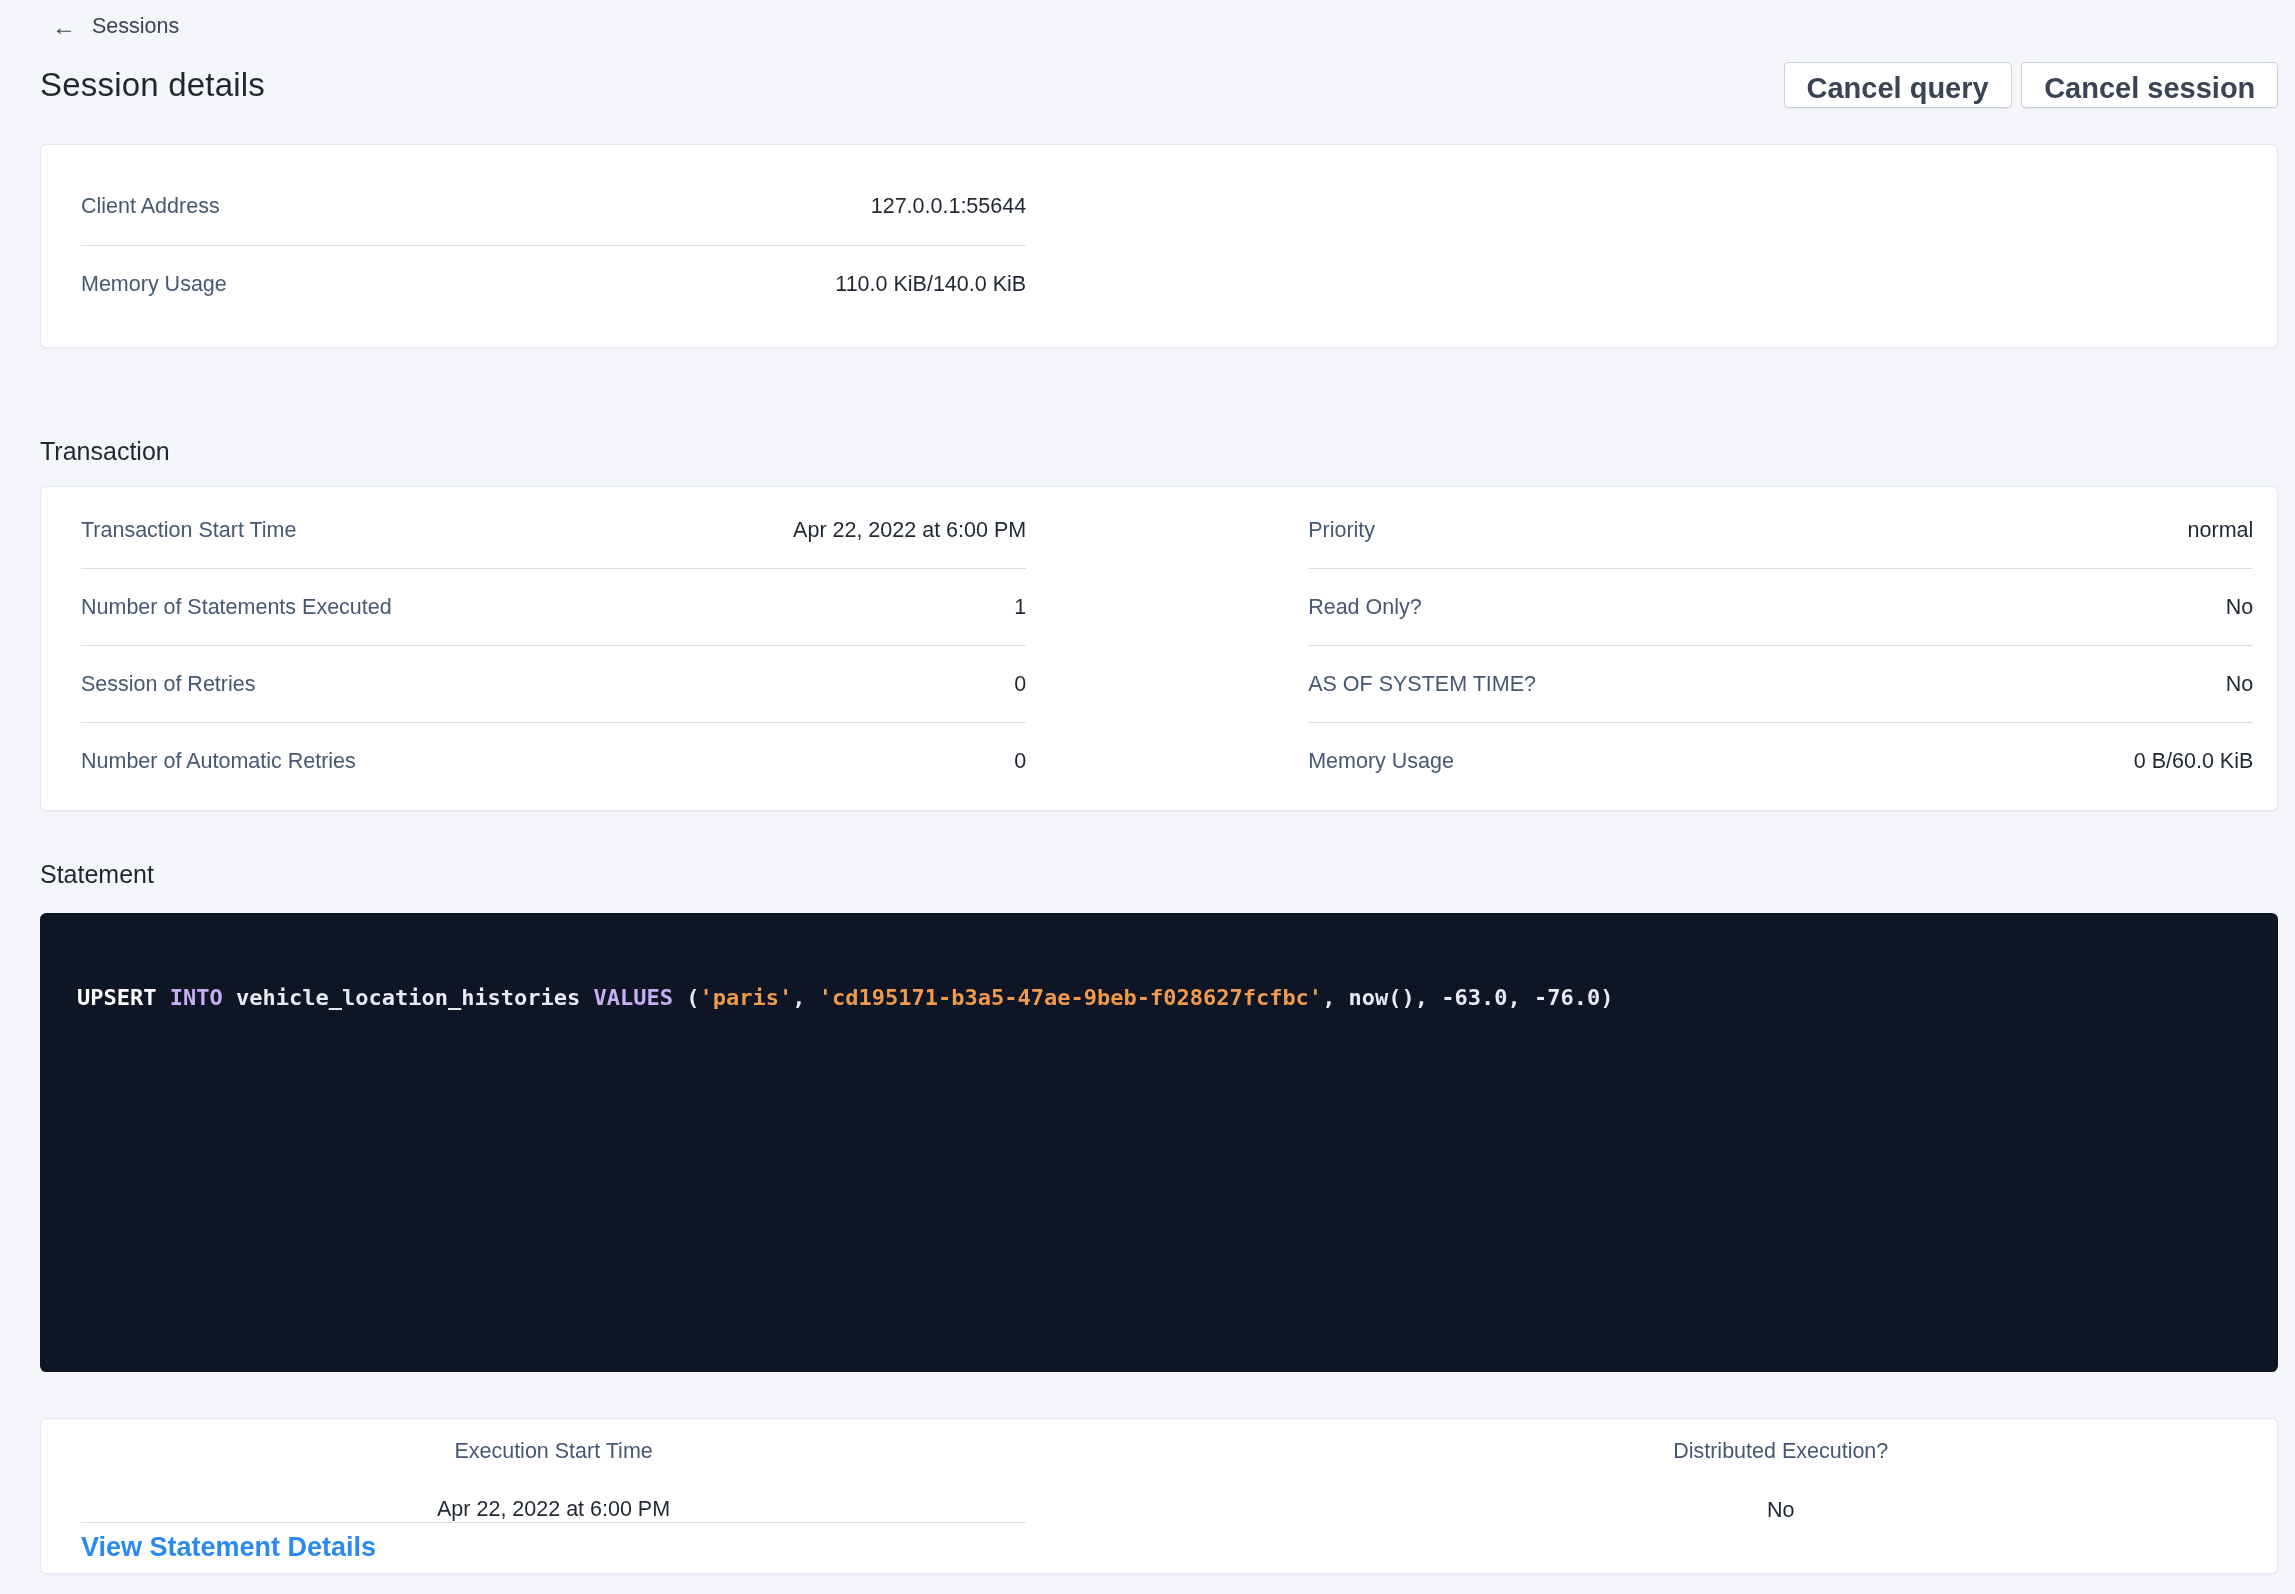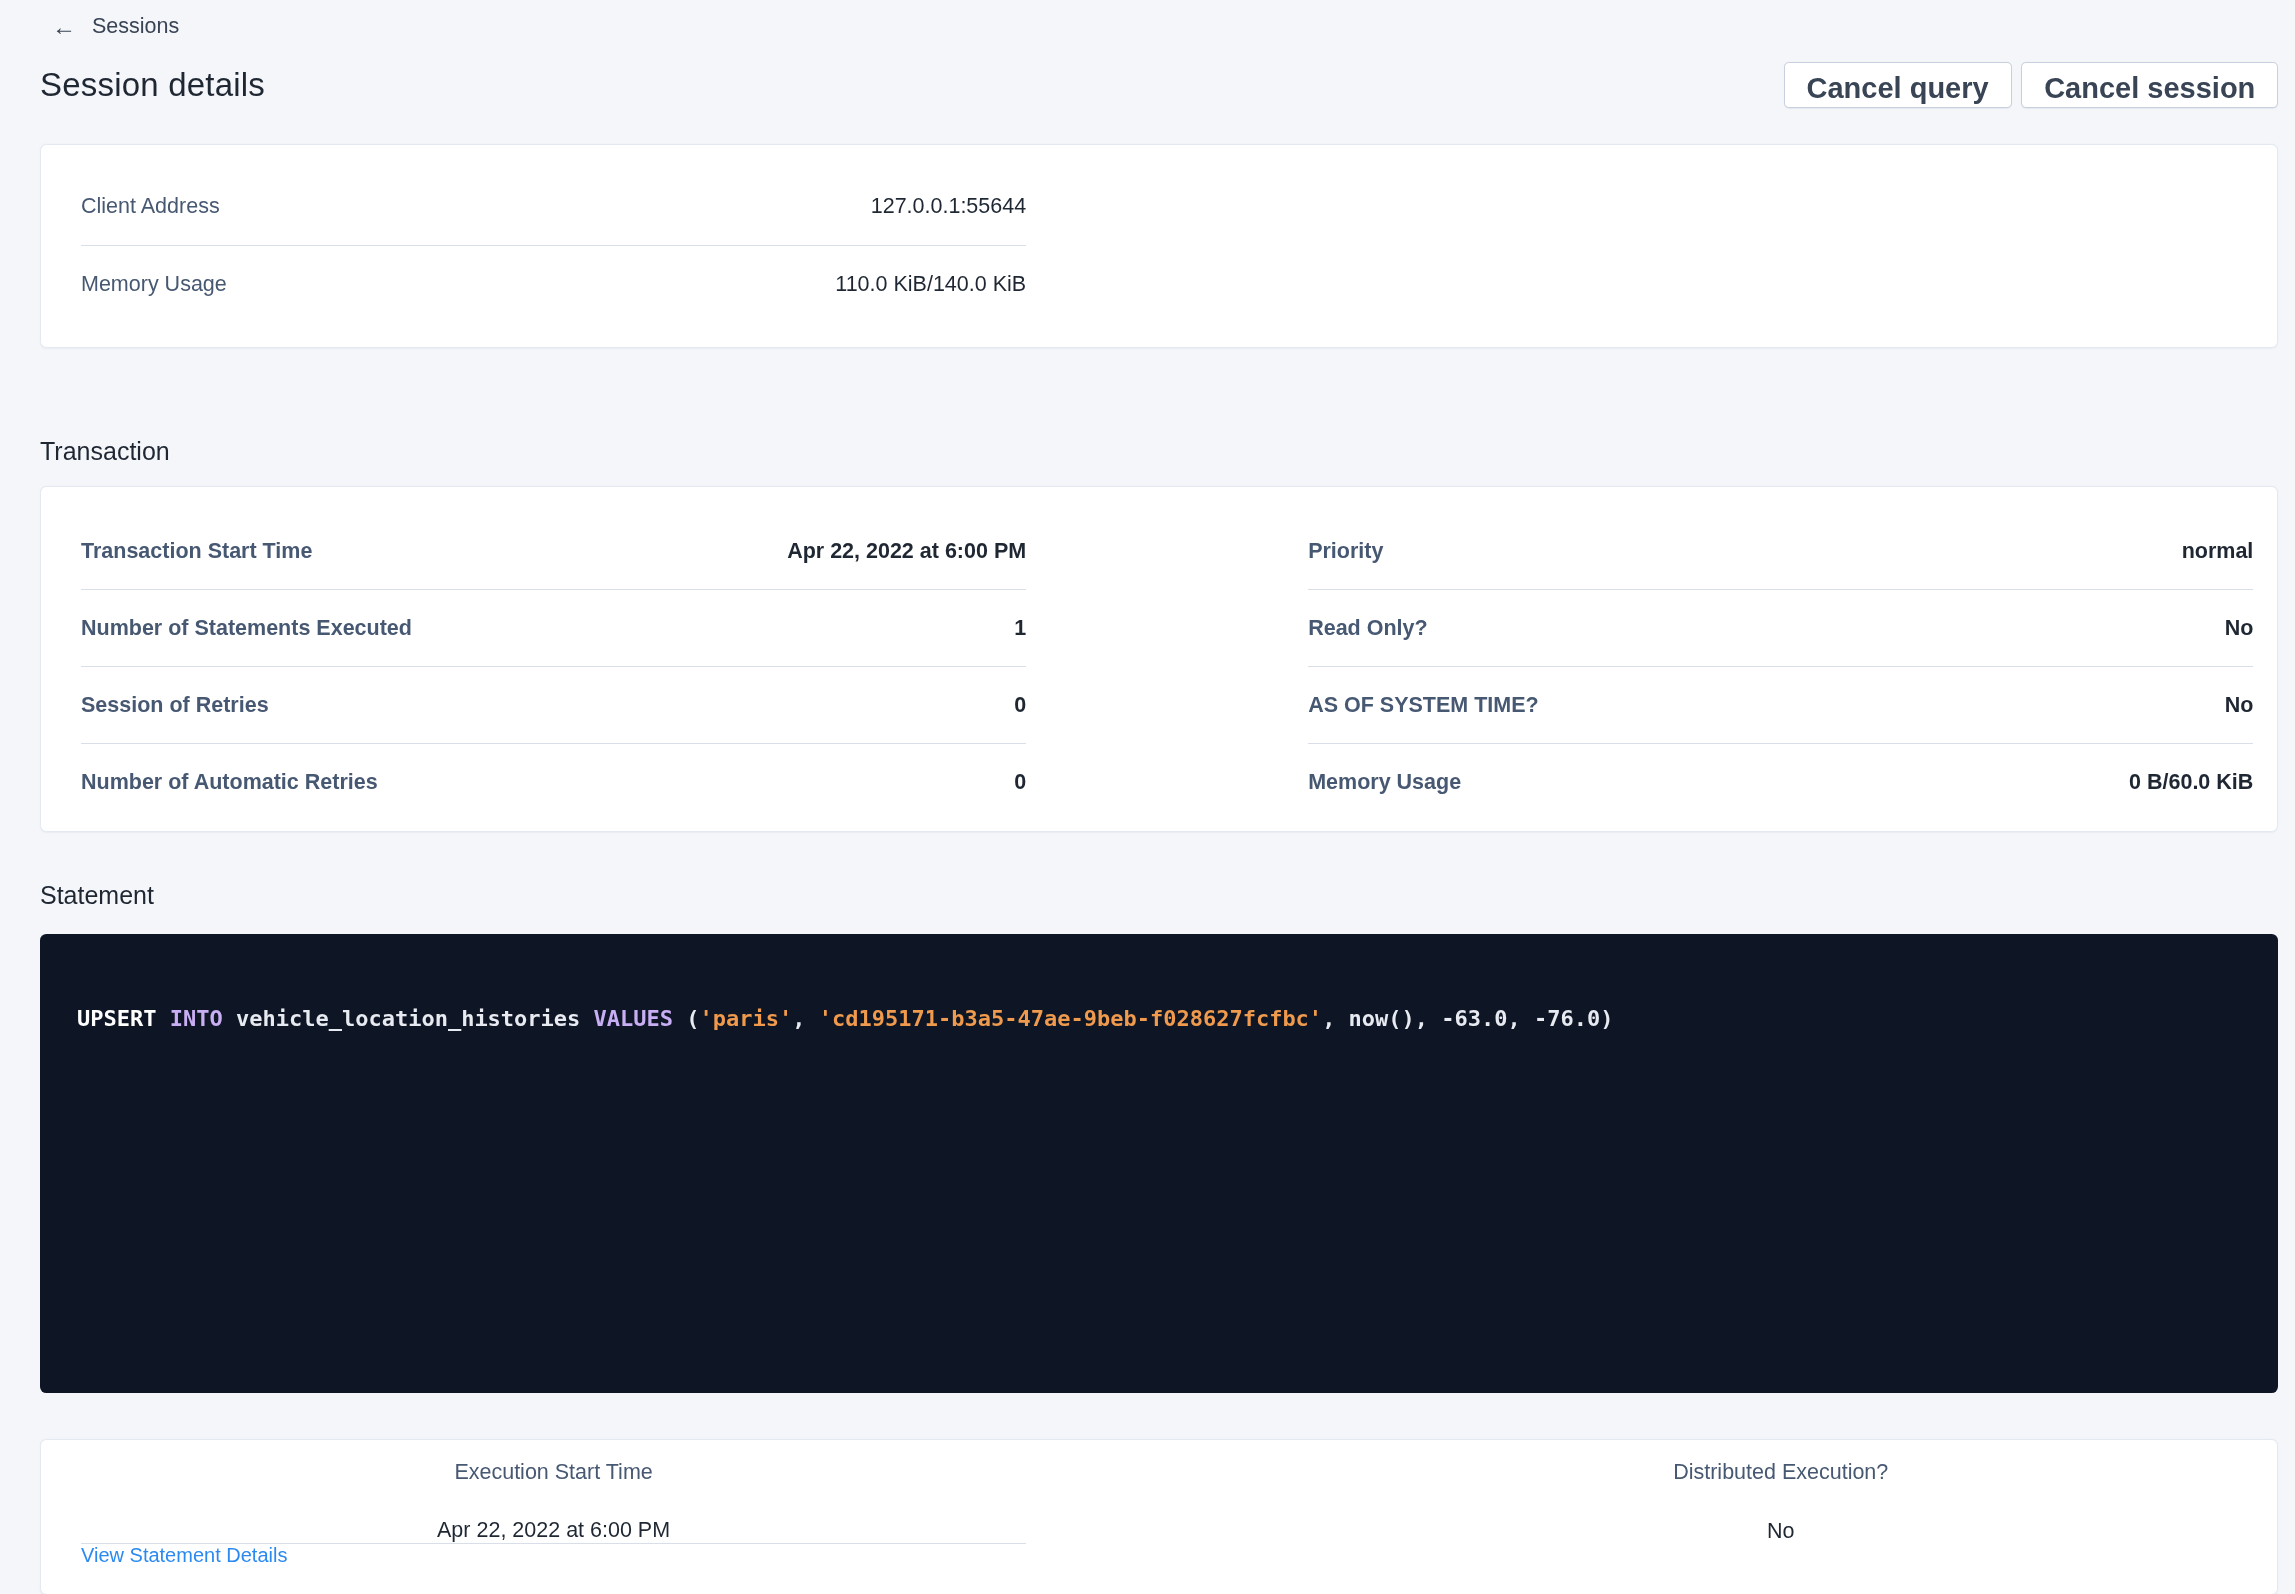--- a/index.html
+++ b/index.html
@@ -82,21 +82,21 @@
     border-radius: 6.4px;
     box-shadow: 0 0.8px 1.6px rgba(70,86,114,0.06);
   }
   .kv-card {
     display: grid;
     grid-template-columns: 1fr 1fr;
     column-gap: 282px;
     padding: 24px 24px 24px 40px;
   }
   .card-session { margin-top: 33px; }
-  .card-transaction { padding-top: 26px; padding-bottom: 9.5px; font-weight: bold; }
+  .card-transaction { padding-top: 5px; padding-bottom: 9.5px; }
   .kv-row {
     display: flex;
     justify-content: space-between;
     align-items: center;
     height: 77px;
     border-bottom: 0.8px solid var(--divider);
     font-size: 21.5px;
   }
   .kv-col .kv-row:last-child { border-bottom: none; }
   .kv-label { color: var(--label); }
@@ -139,23 +139,24 @@
     display: grid;
     grid-template-columns: 1fr 1fr;
     column-gap: 282px;
     padding: 20.7px 24px 0 40px;
     height: 156px;
   }
   .exec-left .kv-row { height: 84px; border-bottom: 0.8px solid var(--divider); flex-direction: column; }
   .exec-right .kv-row { height: 84px; border-bottom: none; flex-direction: column; }
   .link-row {
     display: flex;
-    align-items: flex-start;
+    align-items: center;
     height: 48px;
-    font-size: 20px;
+    font-size: 27px;
+    font-weight: bold;
   }
 </style>
 </head>
 <body>
 
 <div class="breadcrumb">
   <span class="back-arrow">←</span>
   <span class="breadcrumb-link">Sessions</span>
 </div>
 

